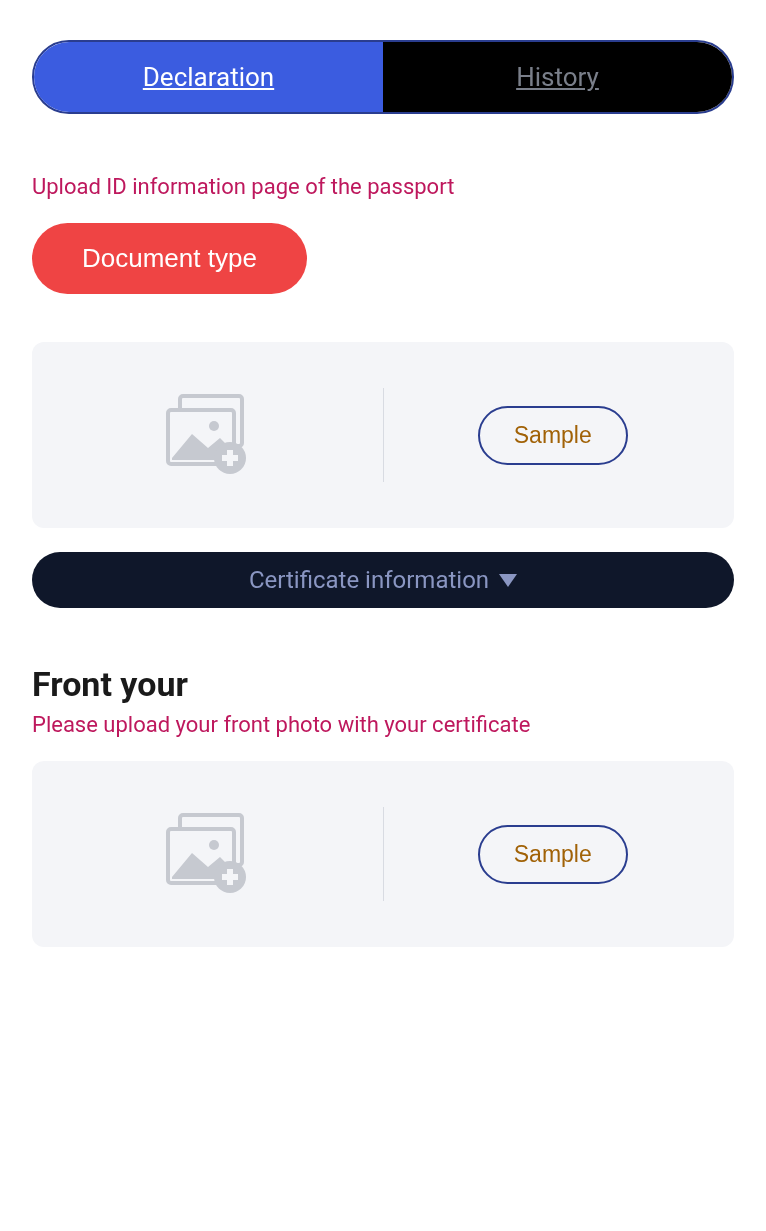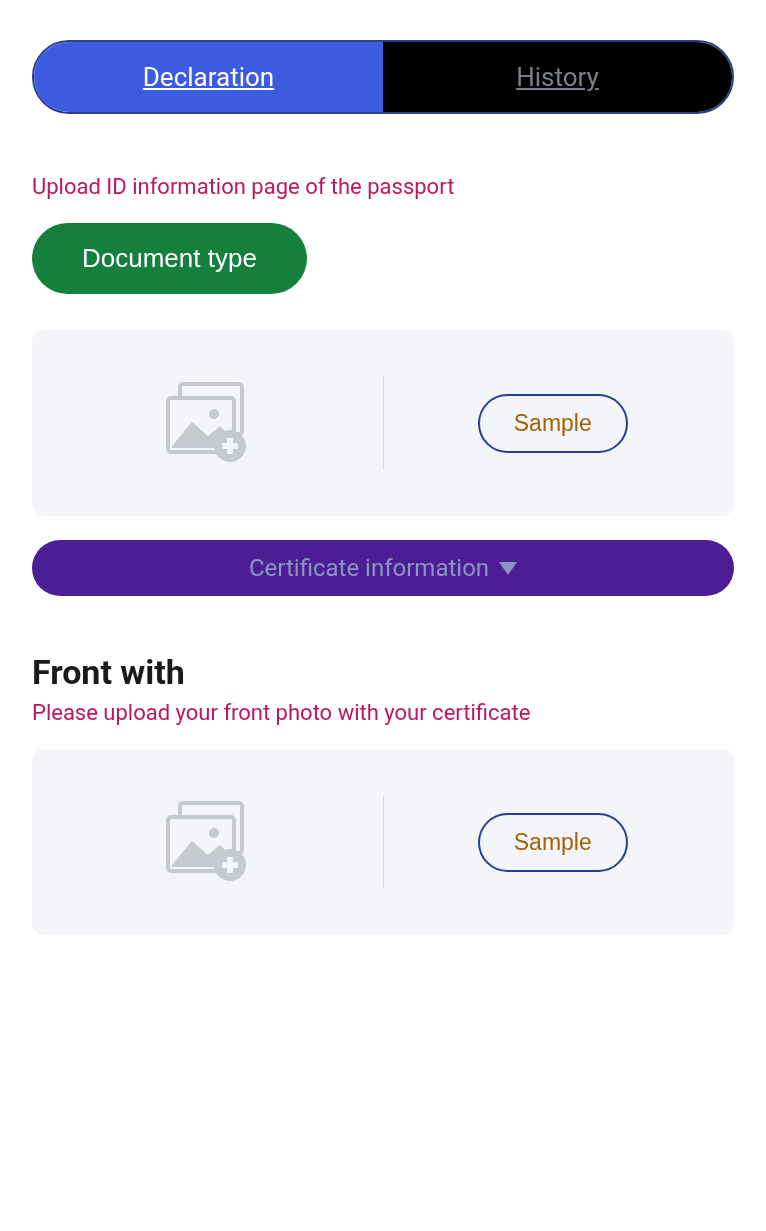--- a/index.html
+++ b/index.html
@@ -37,28 +37,28 @@
     font-weight: 700;
     color: #1a1a1a;
     margin-bottom: 8px;
   }
   .section-subtitle {
     font-size: 22px;
     color: #be185d;
     margin-bottom: 24px;
   }
   .doc-type-btn {
-    background: #15803d;
+    background: #ef4444;
     color: #ffffff;
     border: none;
     border-radius: 999px;
     padding: 20px 50px;
     font-size: 26px;
     cursor: pointer;
-    margin-bottom: 36px;
+    margin-bottom: 48px;
   }
   .upload-panel {
     background: #f4f5f8;
     border-radius: 12px;
     display: flex;
     align-items: stretch;
     padding: 46px 24px;
     margin-bottom: 24px;
   }
   .upload-left, .upload-right {
@@ -75,21 +75,21 @@
   .sample-btn {
     background: transparent;
     border: 2px solid #2a3d8f;
     color: #a16207;
     border-radius: 999px;
     padding: 14px 34px;
     font-size: 23px;
     cursor: pointer;
   }
   .cert-info-bar {
-    background: #4c1d95;
+    background: #0f172a;
     border-radius: 999px;
     text-align: center;
     padding: 14px 0;
     font-size: 24px;
     color: #8a96c2;
     cursor: pointer;
     margin-bottom: 56px;
     display: flex;
     align-items: center;
     justify-content: center;
@@ -135,21 +135,21 @@
     </div>
   </div>
 
   <div class="cert-info-bar">
     <span>Certificate information</span>
     <span class="triangle"></span>
   </div>
 </div>
 
 <div>
-  <h2 class="section-title">Front with</h2>
+  <h2 class="section-title">Front your</h2>
   <p class="section-subtitle">Please upload your front photo with your certificate</p>
 
   <div class="upload-panel">
     <div class="upload-left">
       <span>
         <svg class="upload-icon-svg" viewBox="0 0 110 90">
           <rect x="22" y="8" width="62" height="50" rx="3" fill="none" stroke="#c6c9d0" stroke-width="4"></rect>
           <rect x="10" y="22" width="66" height="54" rx="3" fill="#f4f5f8" stroke="#c6c9d0" stroke-width="4"></rect>
           <circle cx="56" cy="38" r="5" fill="#c6c9d0"></circle>
           <path d="M14 70 L34 46 L50 60 L62 50 L72 60 L72 72 L14 72 Z" fill="#c6c9d0"></path>

